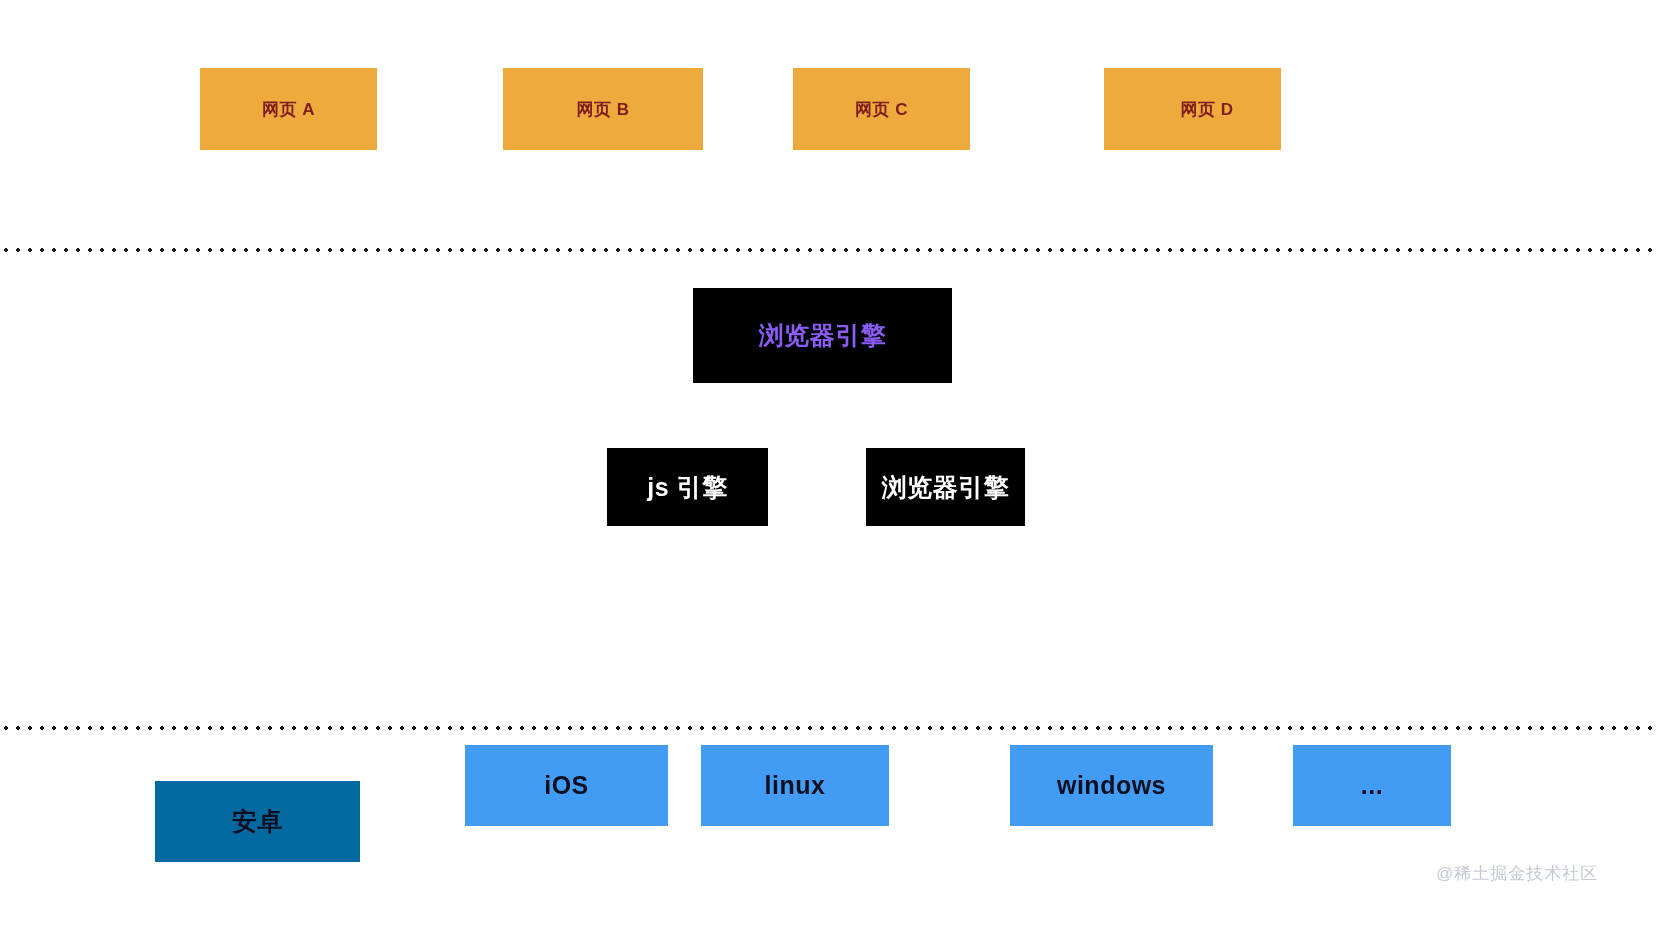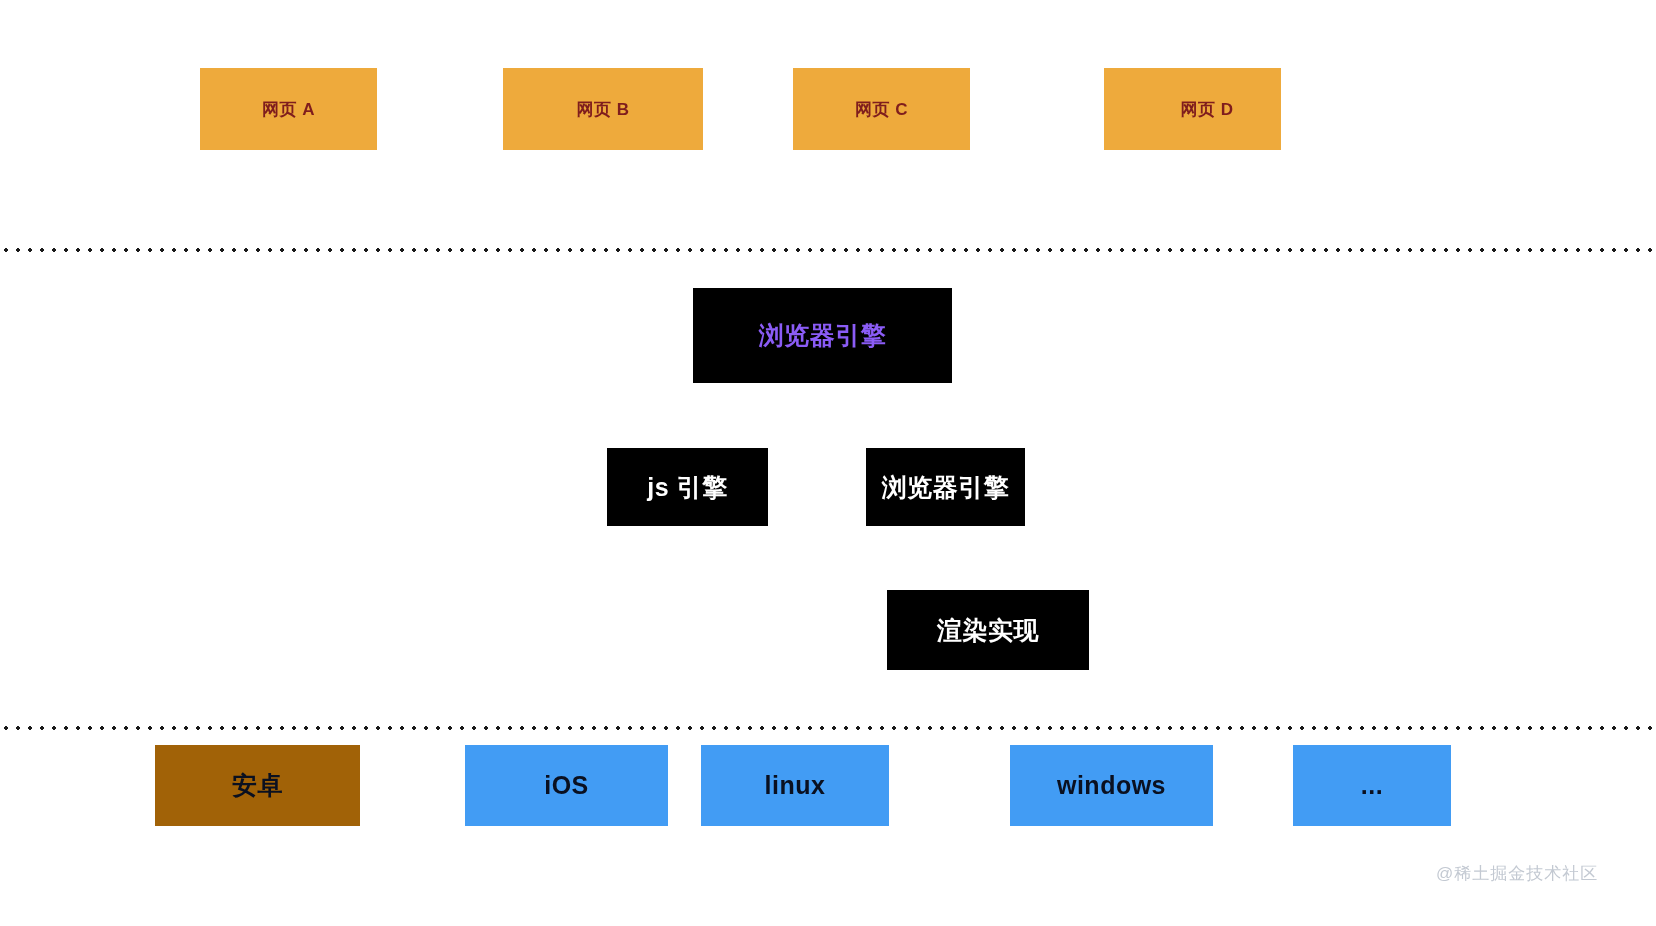--- a/index.html
+++ b/index.html
@@ -84,27 +84,24 @@
 
   <div class="box box-engine" style="left: 693px; top: 288px; width: 259px; height: 95px; background: rgb(0, 0, 0); color: #8b5cf6;">
     <span>浏览器引擎</span>
   </div>
   <div class="box box-engine" style="left: 607px; top: 448px; width: 161px; height: 78px; background: rgb(0, 0, 0); color: rgb(255, 255, 255);">
     <span>js 引擎</span>
   </div>
   <div class="box box-engine" style="left: 866px; top: 448px; width: 159px; height: 78px; background: rgb(0, 0, 0); color: rgb(255, 255, 255);">
     <span>浏览器引擎</span>
   </div>
-  <div class="box box-engine" style="left: 887px; top: 590px; width: 202px; height: 80px; background: rgb(0, 0, 0); color: rgb(255, 255, 255);">
-    <span>渲染实现</span>
-  </div>
 
   <div class="divider" style="top: 726px;"></div>
 
-  <div class="box box-os" style="left: 155px; top: 745px; width: 205px; height: 81px; background: #a16207;">
+  <div class="box box-os" style="left: 155px; top: 781px; width: 205px; height: 81px; background: #0369a1;">
     <span>安卓</span>
   </div>
   <div class="box box-os" style="left: 421px; top: 745px; width: 203px; height: 81px; background: rgb(66, 156, 244); margin-left: 44px;">
     <span>iOS</span>
   </div>
   <div class="box box-os" style="left: 701px; top: 745px; width: 188px; height: 81px; background: rgb(66, 156, 244);">
     <span>linux</span>
   </div>
   <div class="box box-os" style="left: 1010px; top: 745px; width: 203px; height: 81px; background: rgb(66, 156, 244);">
     <span>windows</span>

